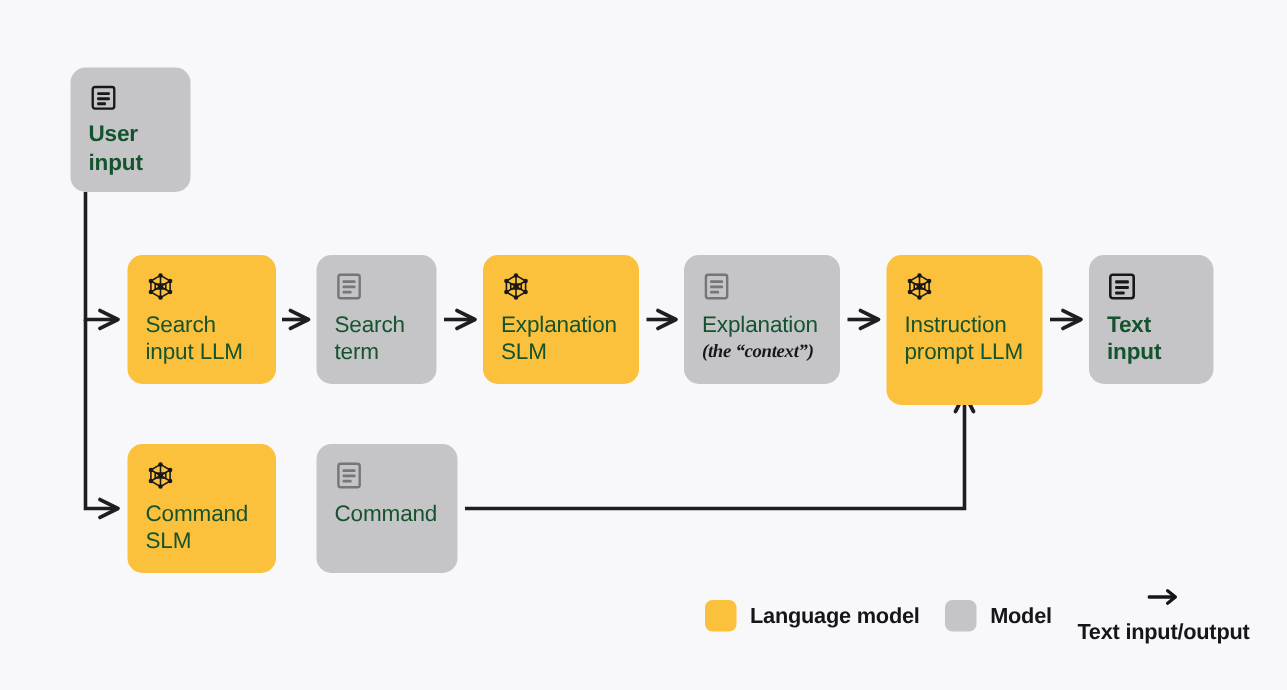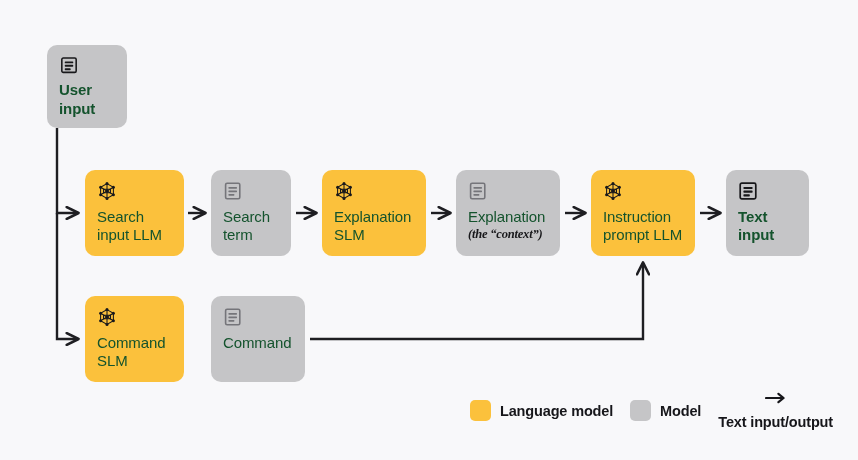--- a/index.html
+++ b/index.html
@@ -214,21 +214,21 @@
     <svg class="node-icon" viewBox="0 0 20 20" aria-hidden="true">
       <rect x="2.6" y="2.2" width="14.2" height="15.6" rx="1.5" fill="none" stroke="#75757a" stroke-width="1.6"></rect>
       <rect x="5.4" y="5.9" width="8.6" height="1.8" rx="0.6" fill="#75757a"></rect>
       <rect x="5.4" y="9.4" width="8.6" height="1.8" rx="0.6" fill="#75757a"></rect>
       <rect x="5.4" y="12.9" width="6.0" height="1.8" rx="0.6" fill="#75757a"></rect>
     </svg>
     <div class="node-label">Explanation</div>
     <div class="node-sub">(the “context”)</div>
   </div>
 
-  <div class="node llm" style="left:591px; top:170px; width:104px; height:86px;">
+  <div class="node llm" style="left:591px; top:170px; width:104px; height:100px;">
     <svg class="node-icon" viewBox="0 0 20 20" aria-hidden="true">
       <g stroke="#18181b" stroke-width="1.05" fill="none">
         <path d="M10,2.6 L16.4,6.3 L16.4,13.7 L10,17.4 L3.6,13.7 L3.6,6.3 Z"></path>
         <path d="M10,2.6 L10,17.4 M3.6,6.3 L16.4,13.7 M16.4,6.3 L3.6,13.7"></path>
         <path d="M6.5,8.3 L13.5,8.3 L13.5,11.7 L6.5,11.7 Z"></path>
       </g>
       <g fill="#18181b">
         <circle cx="10" cy="2.6" r="1.5"></circle>
         <circle cx="16.4" cy="6.3" r="1.5"></circle>
         <circle cx="16.4" cy="13.7" r="1.5"></circle>

